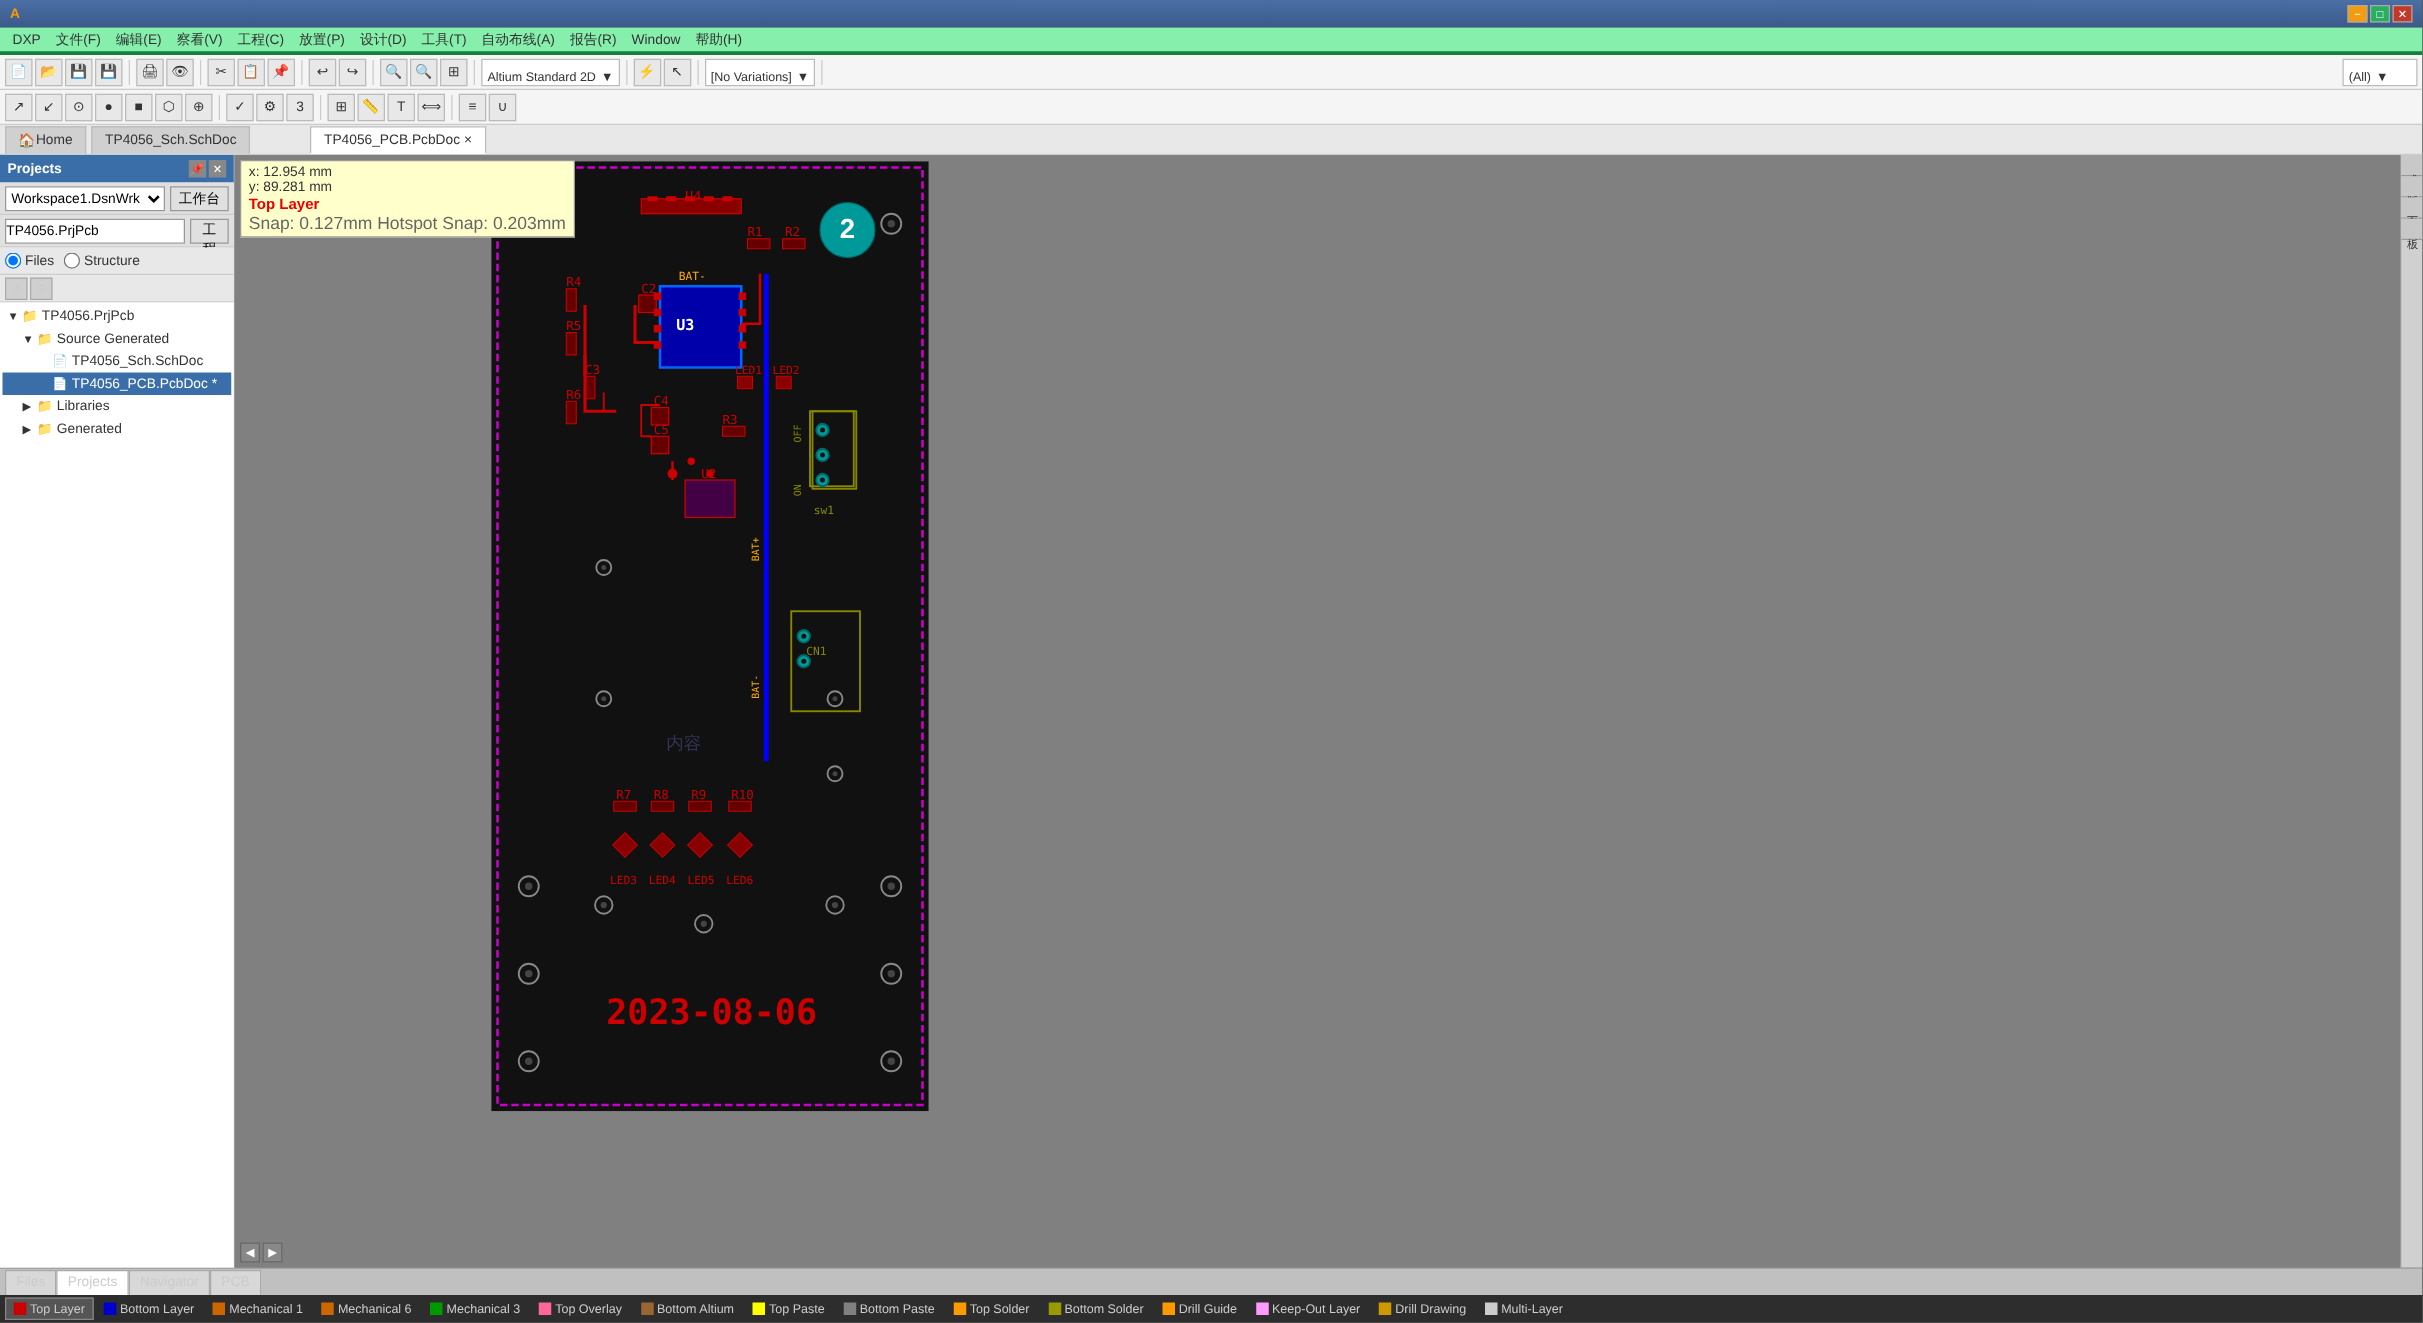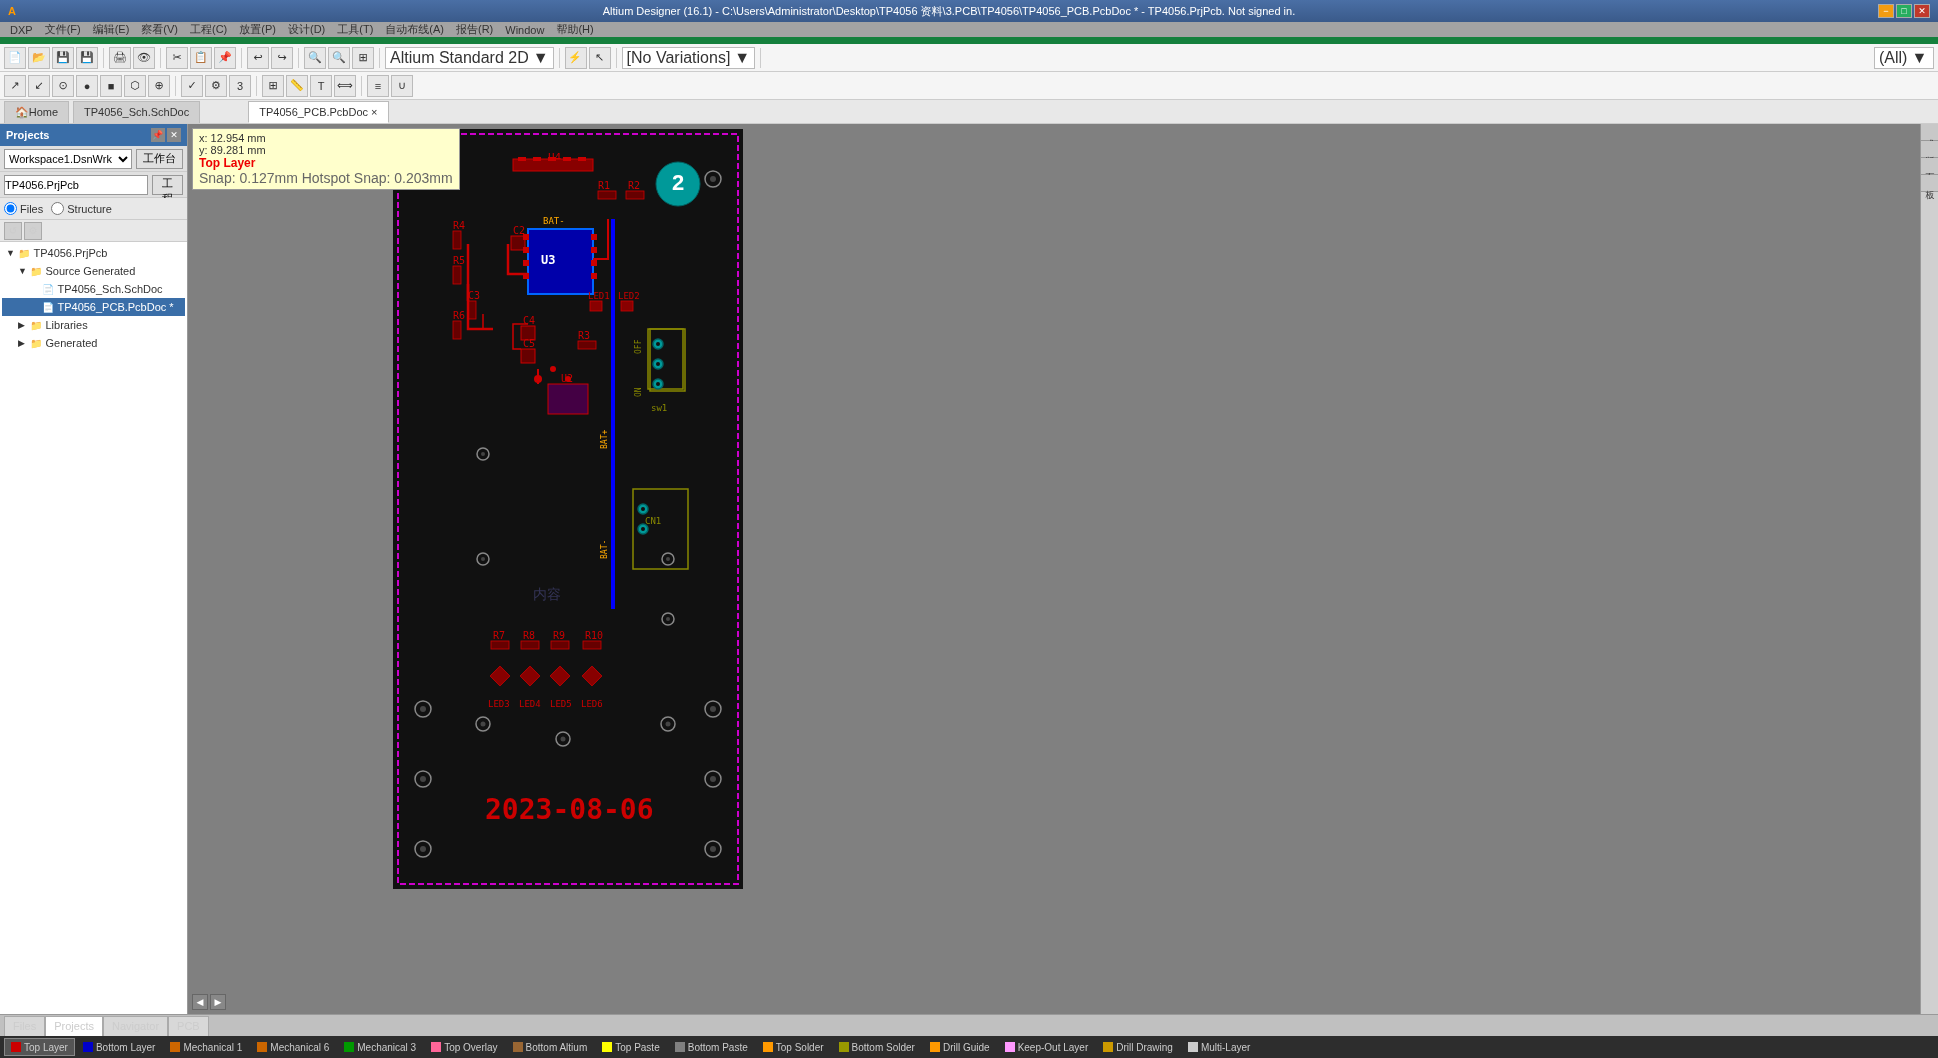--- a/index.html
+++ b/index.html
@@ -37,25 +37,25 @@
       font-size: 9px; color: white;
     }
     .win-btn.close { background: #c0392b; }
     .win-btn.max { background: #27ae60; }
     .win-btn.min { background: #f39c12; }
 
     
     #menu-bar {
       width: 100%;
       height: 22px;
-      background: #a3a3a3;
-      display: flex;
-      align-items: center;
-      padding: 0 4px;
-      border-bottom: 7px solid #15803d;
+      background: #86efac;
+      display: flex;
+      align-items: center;
+      padding: 0 4px;
+      border-bottom: 3px solid #15803d;
       color: #333;
       font-size: 11px;
     }
     .menu-item {
       padding: 2px 6px;
       cursor: pointer;
       white-space: nowrap;
     }
 
     
@@ -77,23 +77,23 @@
       display: flex; align-items: center; justify-content: center;
       font-size: 11px;
       color: #333;
     }
     .tb-sep { width: 1px; height: 20px; background: #ccc; margin: 0 3px; }
     .tb-dropdown {
       height: 22px;
       background: white;
       border: 1px solid #bbb;
       padding: 0 4px;
-      font-size: 16px;
+      font-size: 10px;
       color: #333;
-      display: flex; align-items: center; gap: 4px;
+      display: flex; align-items: flex-end; gap: 4px;
       cursor: pointer;
       white-space: nowrap;
     }
 
     
     #toolbar2 {
       width: 100%;
       height: 28px;
       background: #f5f5f5;
       border-bottom: 1px solid #ccc;
@@ -355,21 +355,20 @@
     
     #pcb-svg {
       width: 100%; height: 100%;
     }
   </style>
 </head>
 <body>
 
 <div id="title-bar">
   <span style="color:#ff9900; font-weight:bold; margin-right:4px;">A</span>
-  <span class="title-text">Altium Designer (16.1) - C:\Users\Administrator\Desktop\TP4056 资料\3.PCB\TP4056\TP4056_PCB.PcbDoc * - TP4056.PrjPcb. Not signed in.</span>
   <div class="window-controls">
     <div class="win-btn min">−</div>
     <div class="win-btn max">□</div>
     <div class="win-btn close">✕</div>
   </div>
 </div>
 
 <div id="menu-bar">
   <div class="menu-item">DXP</div>
   <div class="menu-item">文件(F)</div>

